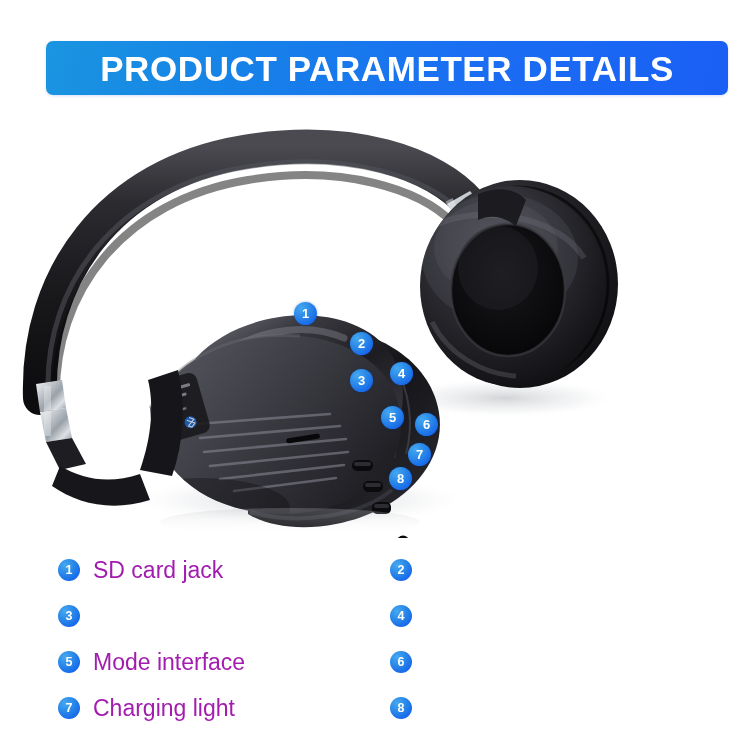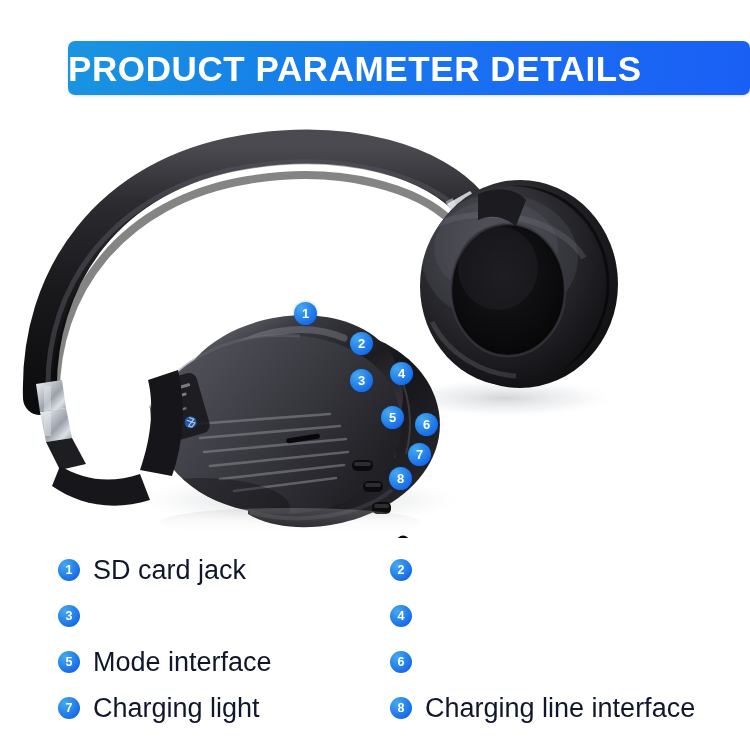--- a/index.html
+++ b/index.html
@@ -12,30 +12,30 @@
     height: 750px;
     position: relative;
     overflow: hidden;
     font-family: "Liberation Sans", sans-serif;
     -webkit-font-smoothing: antialiased;
   }
 
   
   .banner {
     position: absolute;
-    left: 68px;
+    left: 46px;
     top: 41px;
     width: 682px;
     height: 54px;
     border-radius: 7px;
     background: linear-gradient(100deg, #1a95e0 0%, #1682e8 28%, #1a6ef2 62%, #1a5ff5 100%);
     box-shadow: 0 1px 3px rgba(20,80,200,0.18);
     display: flex;
     align-items: center;
-    justify-content: flex-start;
+    justify-content: center;
   }
   .banner-title {
     color: #ffffff;
     font-size: 35px;
     font-weight: 700;
     letter-spacing: 0.6px;
     line-height: 1;
     white-space: nowrap;
     font-family: "Liberation Sans", sans-serif;
   }
@@ -89,22 +89,22 @@
     background: radial-gradient(circle at 32% 28%, #46a9f0 0%, #2b8ae9 38%, #1667ea 78%, #0f52d8 100%);
     color: #ffffff;
     font-size: 12.5px;
     font-weight: 700;
     line-height: 22px;
     text-align: center;
     font-family: "Liberation Sans", sans-serif;
     margin-right: 13px;
   }
   .legend-label {
-    font-size: 27px;
-    color: #0f172a;
+    font-size: 23px;
+    color: #a21caf;
     font-weight: 400;
     line-height: 1;
     white-space: nowrap;
     font-family: "Liberation Sans", sans-serif;
   }
   .col-left  { left: 58px; }
   .col-right { left: 390px; }
   .lrow-1 { top: 10px; }
   .lrow-2 { top: 56px; }
   .lrow-3 { top: 102px; }
@@ -371,16 +371,15 @@
     <span class="legend-badge">6</span>
   </div>
 
   <div class="legend-row col-left lrow-4">
     <span class="legend-badge">7</span>
     <span class="legend-label">Charging light</span>
   </div>
 
   <div class="legend-row col-right lrow-4">
     <span class="legend-badge">8</span>
-    <span class="legend-label">Charging line interface</span>
   </div>
 
 </div>
 
 </body></html>

